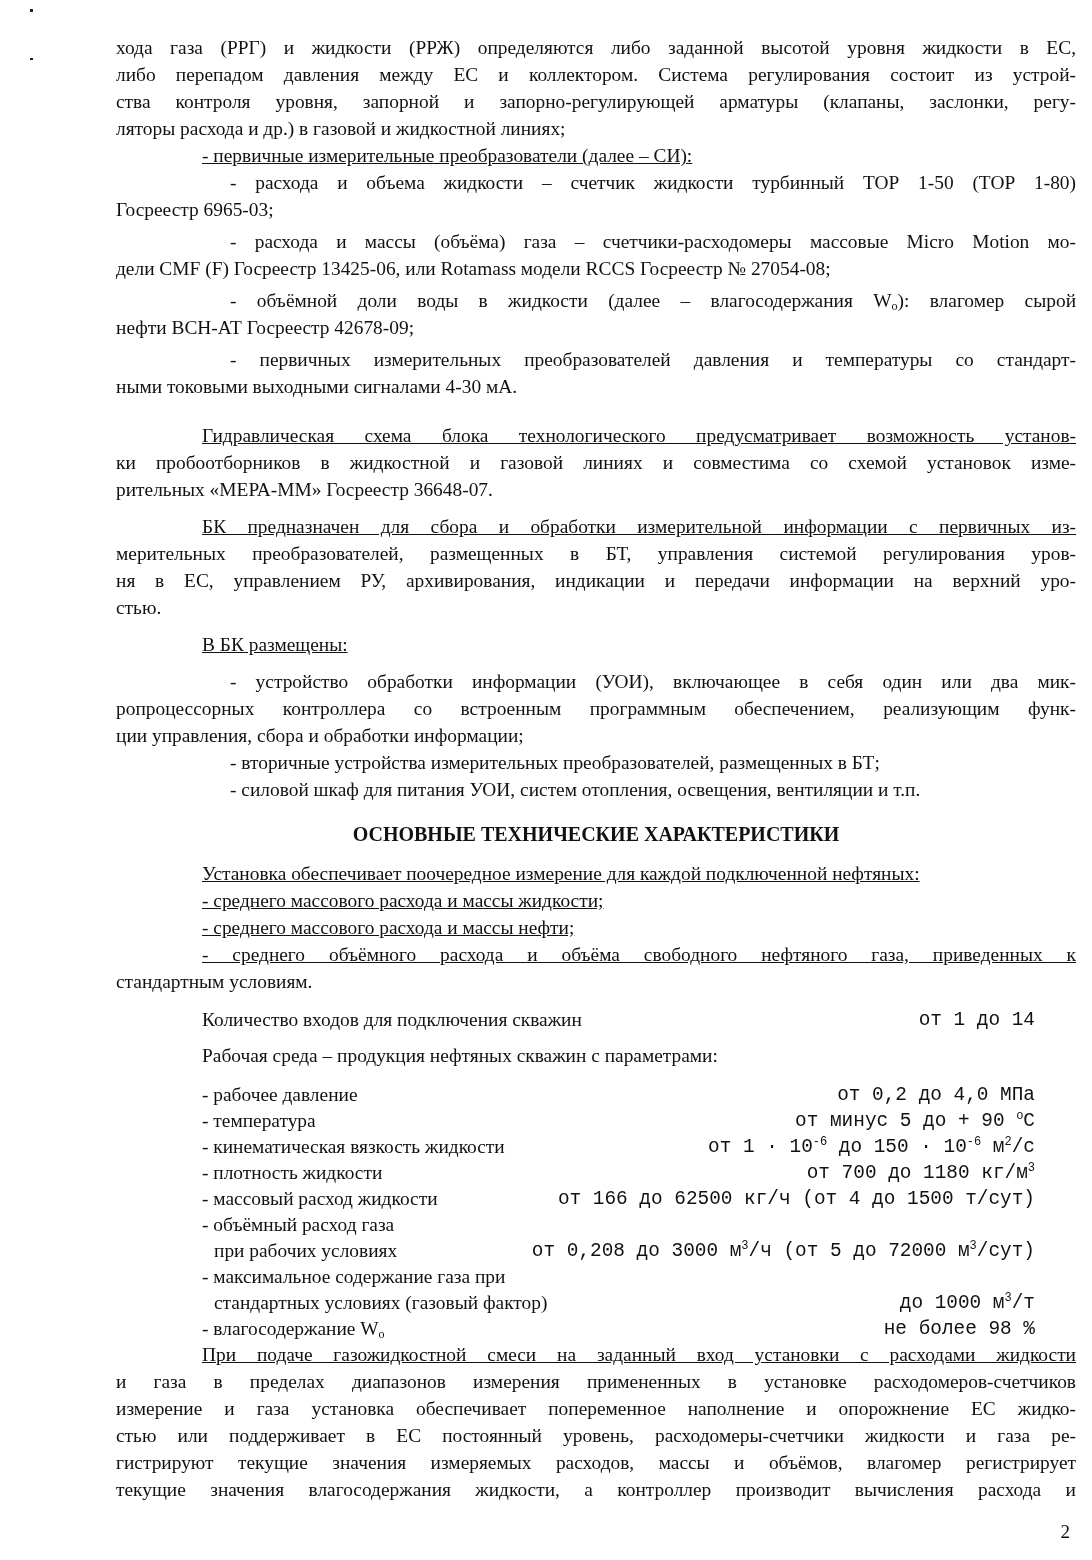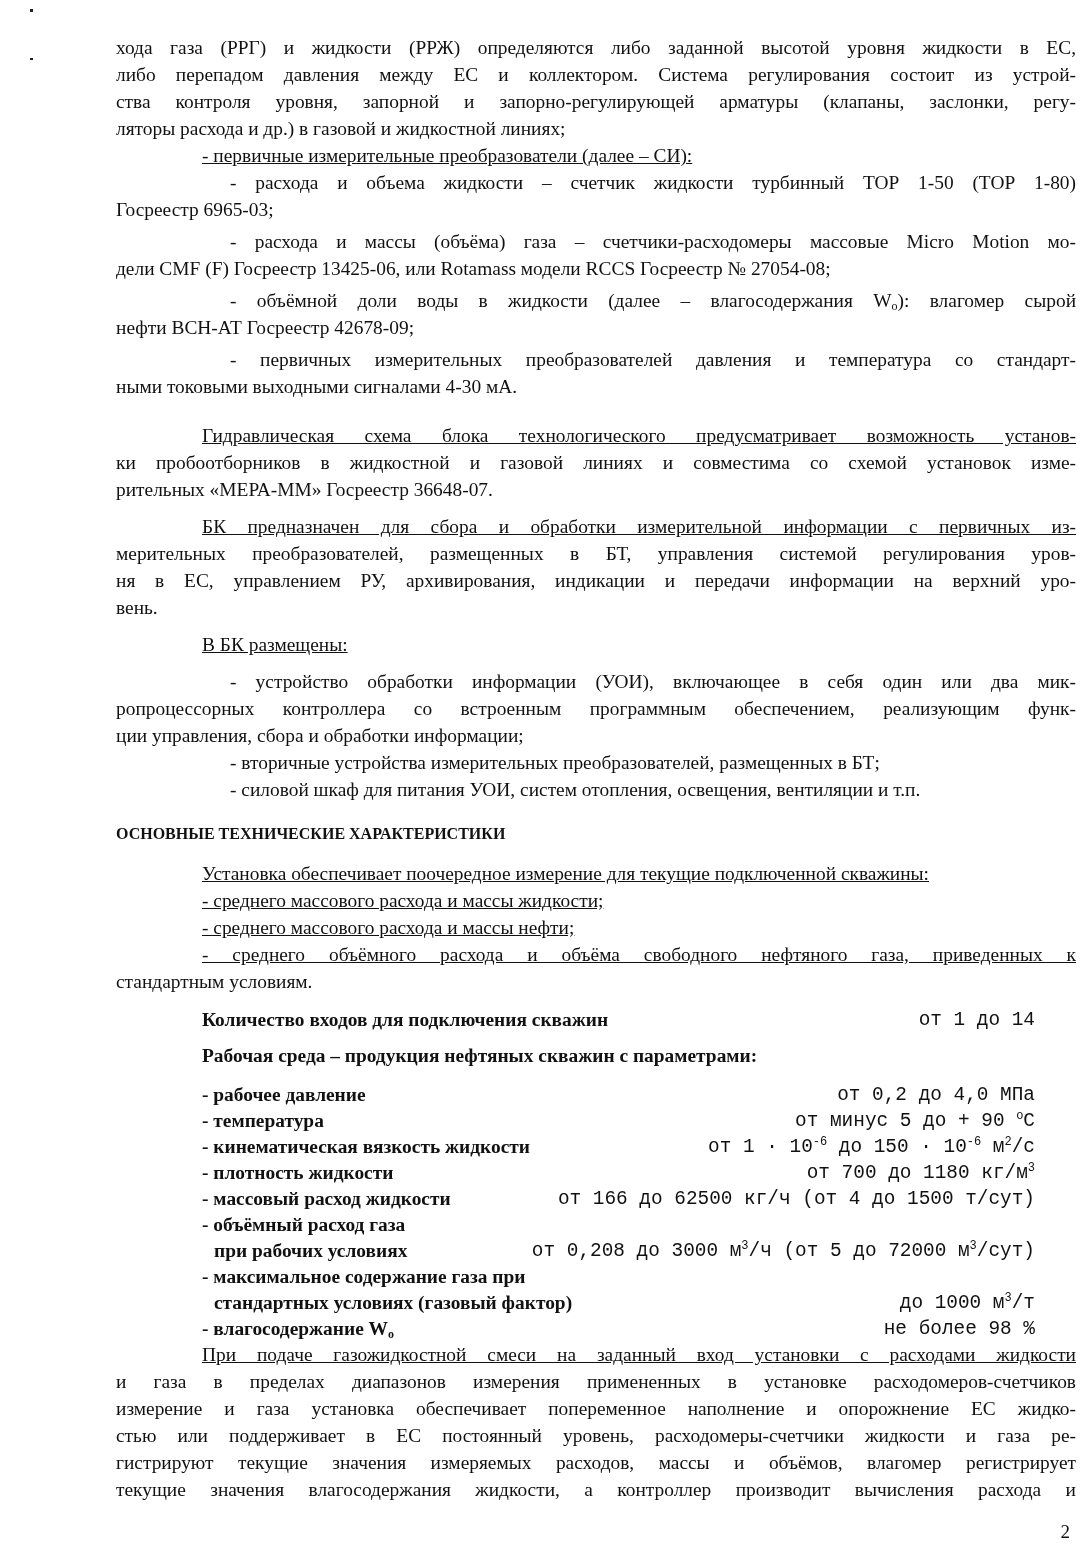--- a/index.html
+++ b/index.html
@@ -7,23 +7,23 @@
     width: 1092px; height: 1560px; position: relative; overflow: hidden;
     font-family: "Liberation Serif", "DejaVu Serif", serif;
     color: #111; font-size: 19.4px;
   }
   .speck { position: absolute; background: #222; }
   .page { position: absolute; left: 116px; top: 0; width: 960px; }
   .line { position: absolute; left: 0; width: 960px; white-space: nowrap; line-height: 26px; }
   .just { text-align: justify; text-align-last: justify; }
   .ind1 { padding-left: 86px; box-sizing: border-box; text-decoration: underline; }
   .ind2 { padding-left: 114px; box-sizing: border-box; }
-  .heading { text-align: left; font-weight: bold; font-size: 16px; }
+  .heading { text-align: center; font-weight: bold; font-size: 20px; }
   .row { position: absolute; left: 86px; width: 833px; line-height: 26px; white-space: nowrap; }
-  .row .lbl { position: absolute; left: 0; font-weight: bold; }
+  .row .lbl { position: absolute; left: 0; }
   .row .val { position: absolute; right: 0; font-family: Liberation Mono, monospace; }
   sup { font-size: 12px; vertical-align: 7px; line-height: 0; }
   sub { font-size: 12px; vertical-align: -3px; line-height: 0; }
   .pagenum { position: absolute; right: 22px; top: 1521px; font-size: 19px; }
 </style>
 </head>
 <body>
 
 <div class="speck" style="left:30px;top:9px;width:3px;height:3px;"></div>
 <div class="speck" style="left:30px;top:58px;width:3px;height:2px;"></div>
@@ -35,39 +35,39 @@
   <div class="line" style="top:116px">ляторы расхода и др.) в газовой и жидкостной линиях;</div>
   <div class="line ind1" style="top:143px">- первичные измерительные преобразователи (далее – СИ):</div>
   <div class="line just ind2" style="top:170px">- расхода и объема жидкости – счетчик жидкости турбинный ТОР 1-50 (ТОР 1-80)</div>
   <div class="line" style="top:197px">Госреестр 6965-03;</div>
   <div class="line just ind2" style="top:229px">- расхода и массы (объёма) газа – счетчики-расходомеры массовые Micro Motion мо-</div>
   <div class="line" style="top:256px">дели CMF (F) Госреестр 13425-06, или Rotamass модели RCCS Госреестр № 27054-08;</div>
   <div class="line just ind2" style="top:288px">
     <span><span>- объёмной доли воды в жидкости (далее – влагосодержания W</span><sub>o</sub><span>): влагомер сырой</span></span>
   </div>
   <div class="line" style="top:315px">нефти ВСН-АТ Госреестр 42678-09;</div>
-  <div class="line just ind2" style="top:347px">- первичных измерительных преобразователей давления и температура со стандарт-</div>
+  <div class="line just ind2" style="top:347px">- первичных измерительных преобразователей давления и температуры со стандарт-</div>
   <div class="line" style="top:374px">ными токовыми выходными сигналами 4-30 мА.</div>
   <div class="line just ind1" style="top:423px">Гидравлическая схема блока технологического предусматривает возможность установ-</div>
   <div class="line just" style="top:450px">ки пробоотборников в жидкостной и газовой линиях и совместима со схемой установок изме-</div>
   <div class="line" style="top:477px">рительных «МЕРА-ММ» Госреестр 36648-07.</div>
   <div class="line just ind1" style="top:514px">БК предназначен для сбора и обработки измерительной информации с первичных из-</div>
   <div class="line just" style="top:541px">мерительных преобразователей, размещенных в БТ, управления системой регулирования уров-</div>
   <div class="line just" style="top:568px">ня в ЕС, управлением РУ, архивирования, индикации и передачи информации на верхний уро-</div>
-  <div class="line" style="top:595px">вень.</div>
+  <div class="line" style="top:595px">стью.</div>
   <div class="line ind1" style="top:632px">В БК размещены:</div>
   <div class="line just ind2" style="top:669px">- устройство обработки информации (УОИ), включающее в себя один или два мик-</div>
   <div class="line just" style="top:696px">ропроцессорных контроллера со встроенным программным обеспечением, реализующим функ-</div>
   <div class="line" style="top:723px">ции управления, сбора и обработки информации;</div>
   <div class="line ind2" style="top:750px">- вторичные устройства измерительных преобразователей, размещенных в БТ;</div>
   <div class="line ind2" style="top:777px">- силовой шкаф для питания УОИ, систем отопления, освещения, вентиляции и т.п.</div>
 
   <div class="line heading" style="top:821px">ОСНОВНЫЕ ТЕХНИЧЕСКИЕ ХАРАКТЕРИСТИКИ</div>
 
-  <div class="line ind1" style="top:861px">Установка обеспечивает поочередное измерение для текущие подключенной скважины:</div>
+  <div class="line ind1" style="top:861px">Установка обеспечивает поочередное измерение для каждой подключенной нефтяных:</div>
   <div class="line ind1" style="top:888px">- среднего массового расхода и массы жидкости;</div>
   <div class="line ind1" style="top:915px">- среднего массового расхода и массы нефти;</div>
   <div class="line just ind1" style="top:942px">- среднего объёмного расхода и объёма свободного нефтяного газа, приведенных к</div>
   <div class="line" style="top:969px">стандартным условиям.</div>
 
   <div class="row" style="top:1007px">
     <span class="lbl">Количество входов для подключения скважин</span>
     <span class="val">от 1 до 14</span>
   </div>
   <div class="row" style="top:1043px">

